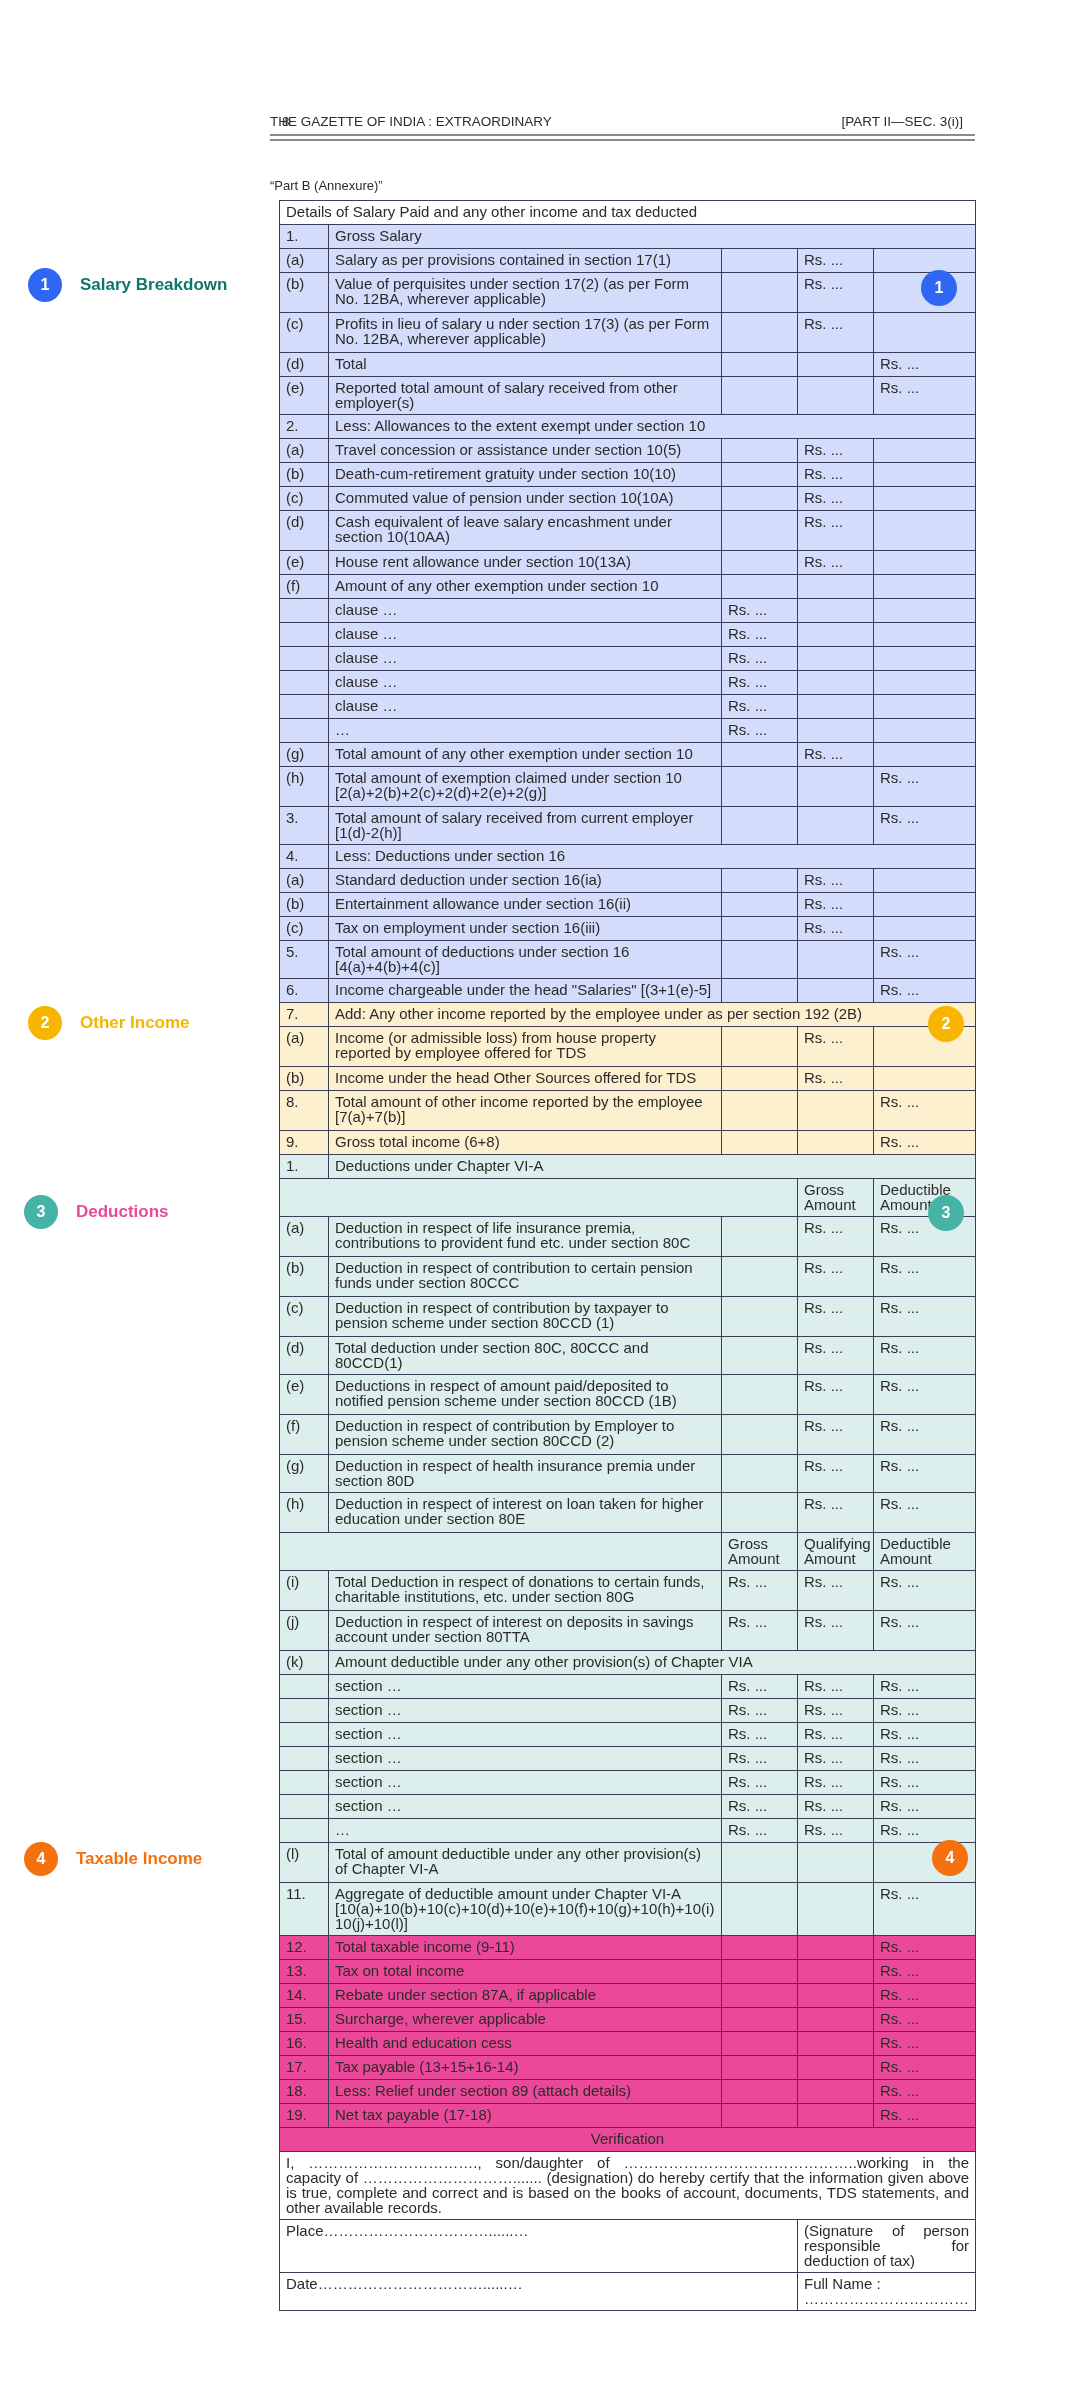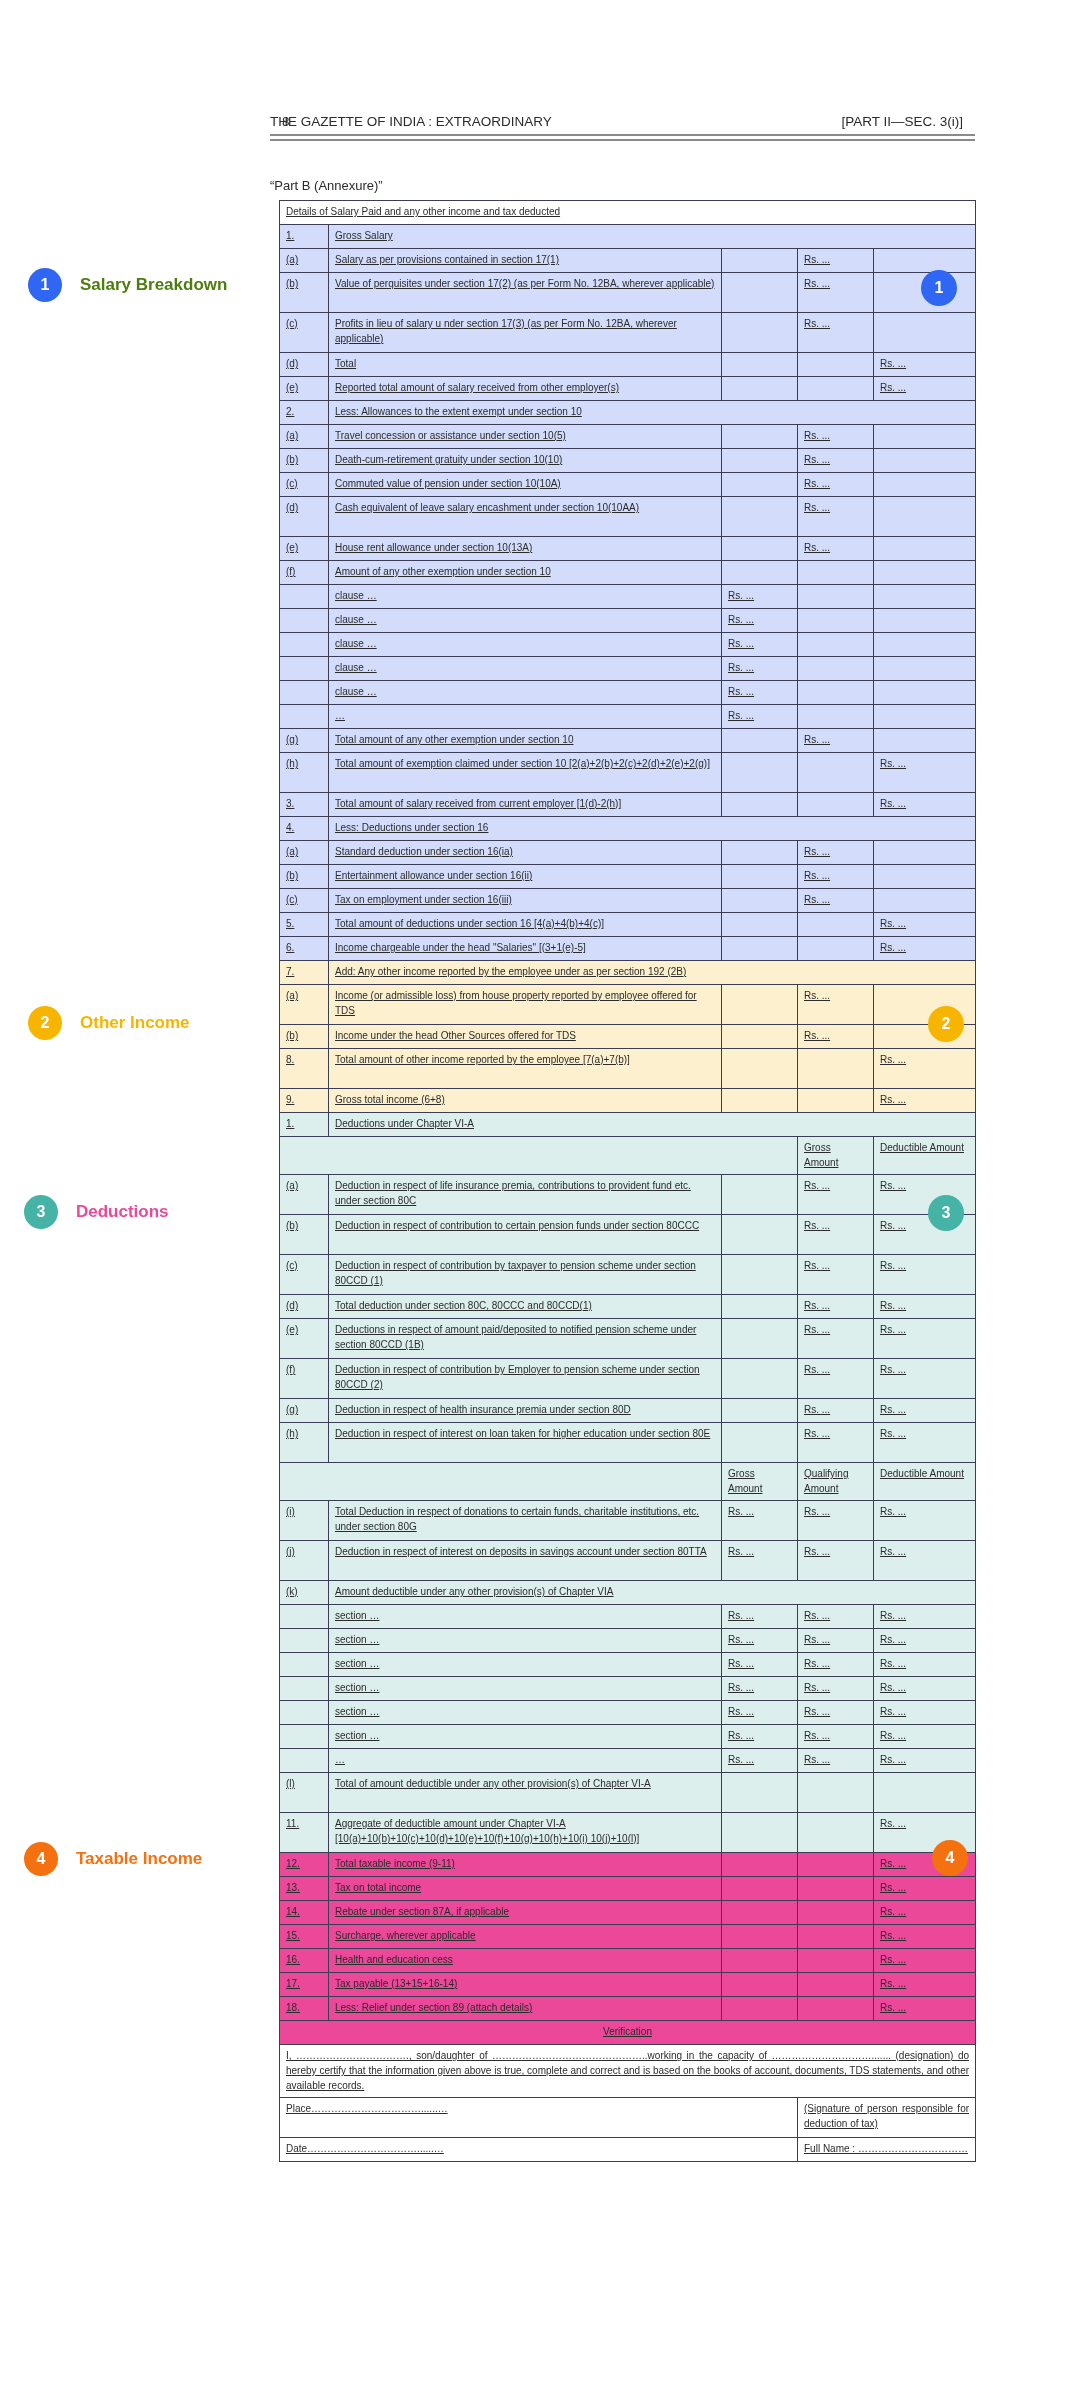--- a/index.html
+++ b/index.html
@@ -15,21 +15,21 @@
 
   .annex { position:absolute; left:270px; width:705px; top:178px; text-align:left; font-size:13px; }
 
   .section-label { position:absolute; display:flex; align-items:center; font-weight:bold; font-size:17px; }
   .section-label .dot { width:34px; height:34px; border-radius:50%; color:#fff; display:flex;
        align-items:center; justify-content:center; font-size:16px; margin-right:18px; font-weight:bold; }
   .marker { position:absolute; width:36px; height:36px; border-radius:50%; color:#fff; display:flex;
        align-items:center; justify-content:center; font-weight:bold; font-size:16px; z-index:5; }
 
   table.form { position:absolute; left:279px; top:200px; width:696px; border-collapse:collapse;
-       font-size:10px; line-height:15px; table-layout:fixed;text-decoration:underline; }
+       font-size:15px; line-height:15px; table-layout:fixed; }
   table.form td { border:1.3px solid #3a3d55; padding:3px 6px 4px 6px; vertical-align:top; }
   table.form col.c0 { width:49px; }
   table.form col.c1 { width:393px; }
   table.form col.c2 { width:76px; }
   table.form col.c3 { width:76px; }
   table.form col.c4 { width:102px; }
 
   tr.blue td { background:#d3ddfb; }
   tr.yellow td { background:#fdf0cf; }
   tr.teal td { background:#dcefed; }
@@ -48,21 +48,21 @@
   <span class="title">THE GAZETTE OF INDIA : EXTRAORDINARY</span>
   <span class="part">[PART II—SEC. 3(i)]</span>
 </div>
 <div class="rule1"></div>
 <div class="rule2"></div>
 
 <div class="annex">“Part B (Annexure)”</div>
 
 <div class="section-label" style="left:28px; top:268px;">
   <span class="dot" style="background:#2f66f3">1</span>
-  <span style="color:#4d7c0f">Salary Breakdown</span>
+  <span style="color:#0f766e">Salary Breakdown</span>
 </div>
 <div class="section-label" style="left:28px; top:1006px;">
   <span class="dot" style="background:#f7b500">2</span>
   <span style="color:#f7b500">Other Income</span>
 </div>
 <div class="section-label" style="left:24px; top:1195px;">
   <span class="dot" style="background:#45b3a6">3</span>
   <span style="color:#ec4899">Deductions</span>
 </div>
 <div class="section-label" style="left:24px; top:1842px;">
@@ -496,20 +496,27 @@
       <tr class="orange r1">
         <td>17.</td>
         <td>Tax payable (13+15+16-14)</td>
         <td></td>
         <td></td>
         <td>Rs. ...</td>
       </tr>
       <tr class="orange r1">
         <td>18.</td>
         <td>Less: Relief under section 89 (attach details)</td>
+        <td></td>
+        <td></td>
+        <td>Rs. ...</td>
+      </tr>
+      <tr class="orange r1">
+        <td>19.</td>
+        <td>Net tax payable (17-18)</td>
         <td></td>
         <td></td>
         <td>Rs. ...</td>
       </tr>
     </tbody>
   <tbody id="verify-body">
     <tr class="orange r1">
       <td colspan="5" class="center">Verification</td>
     </tr>
     <tr class="white">

